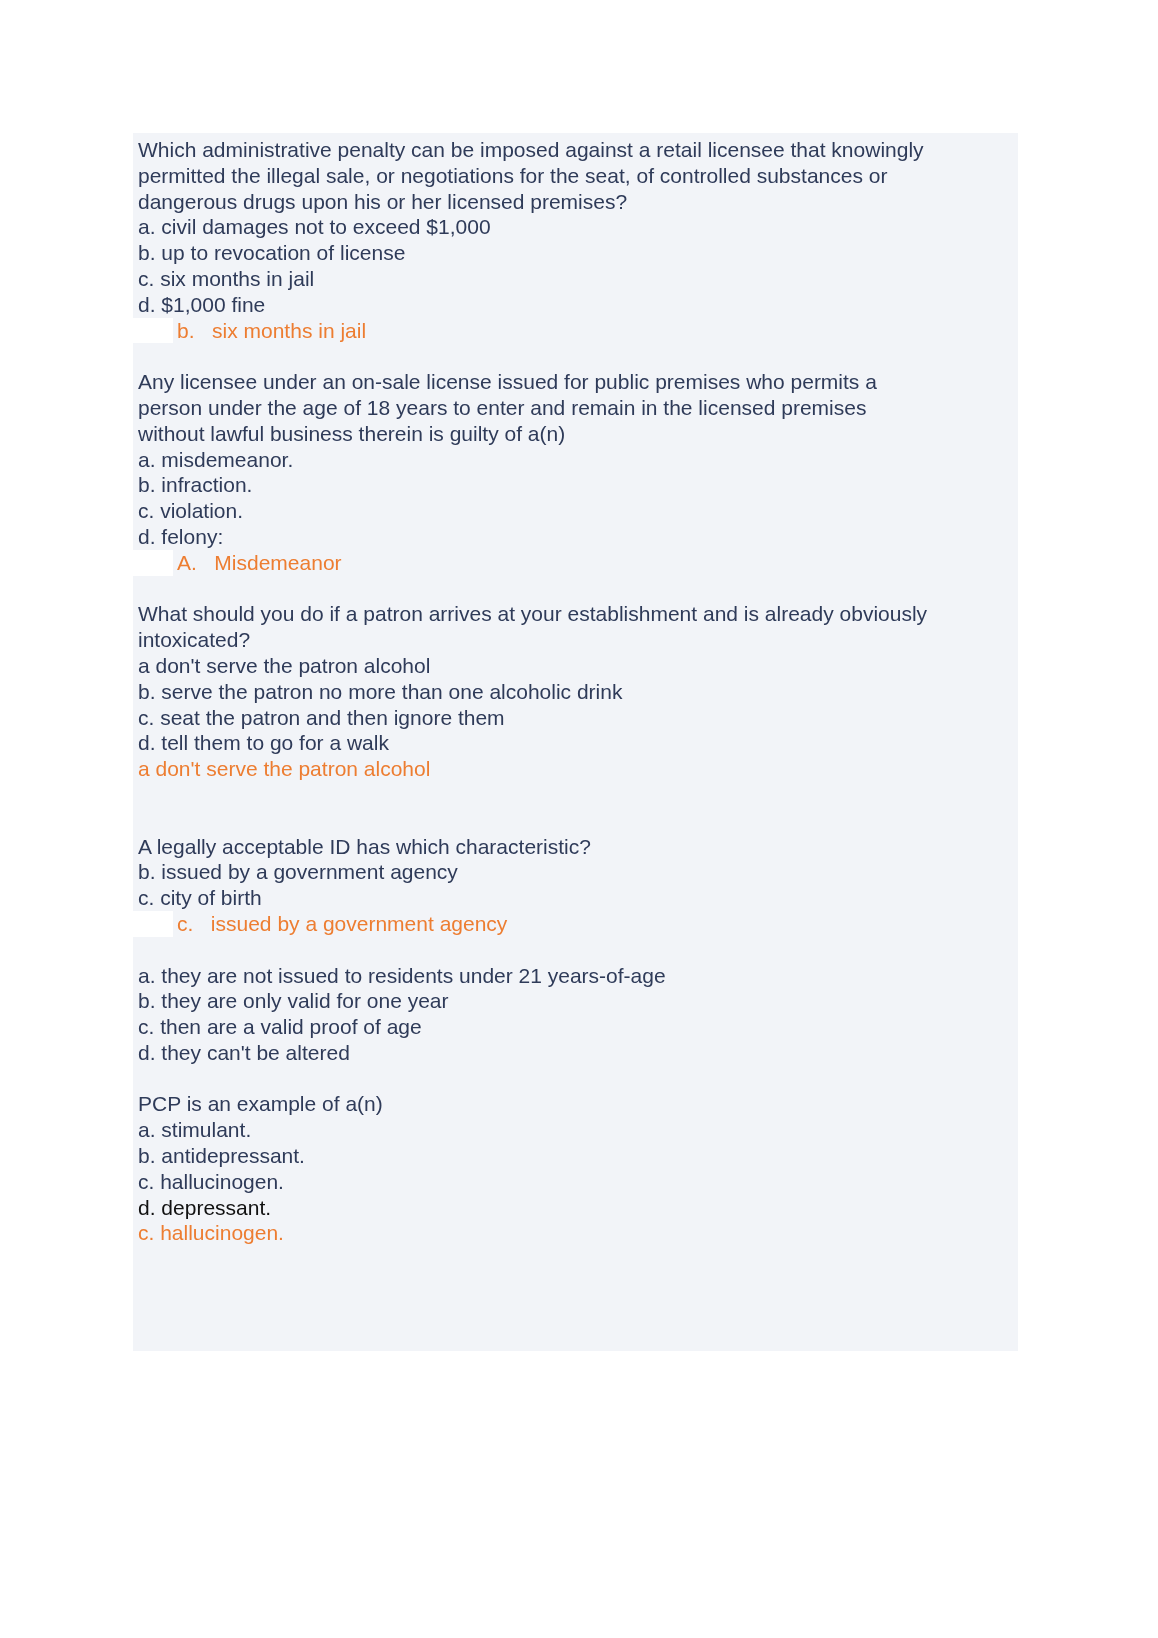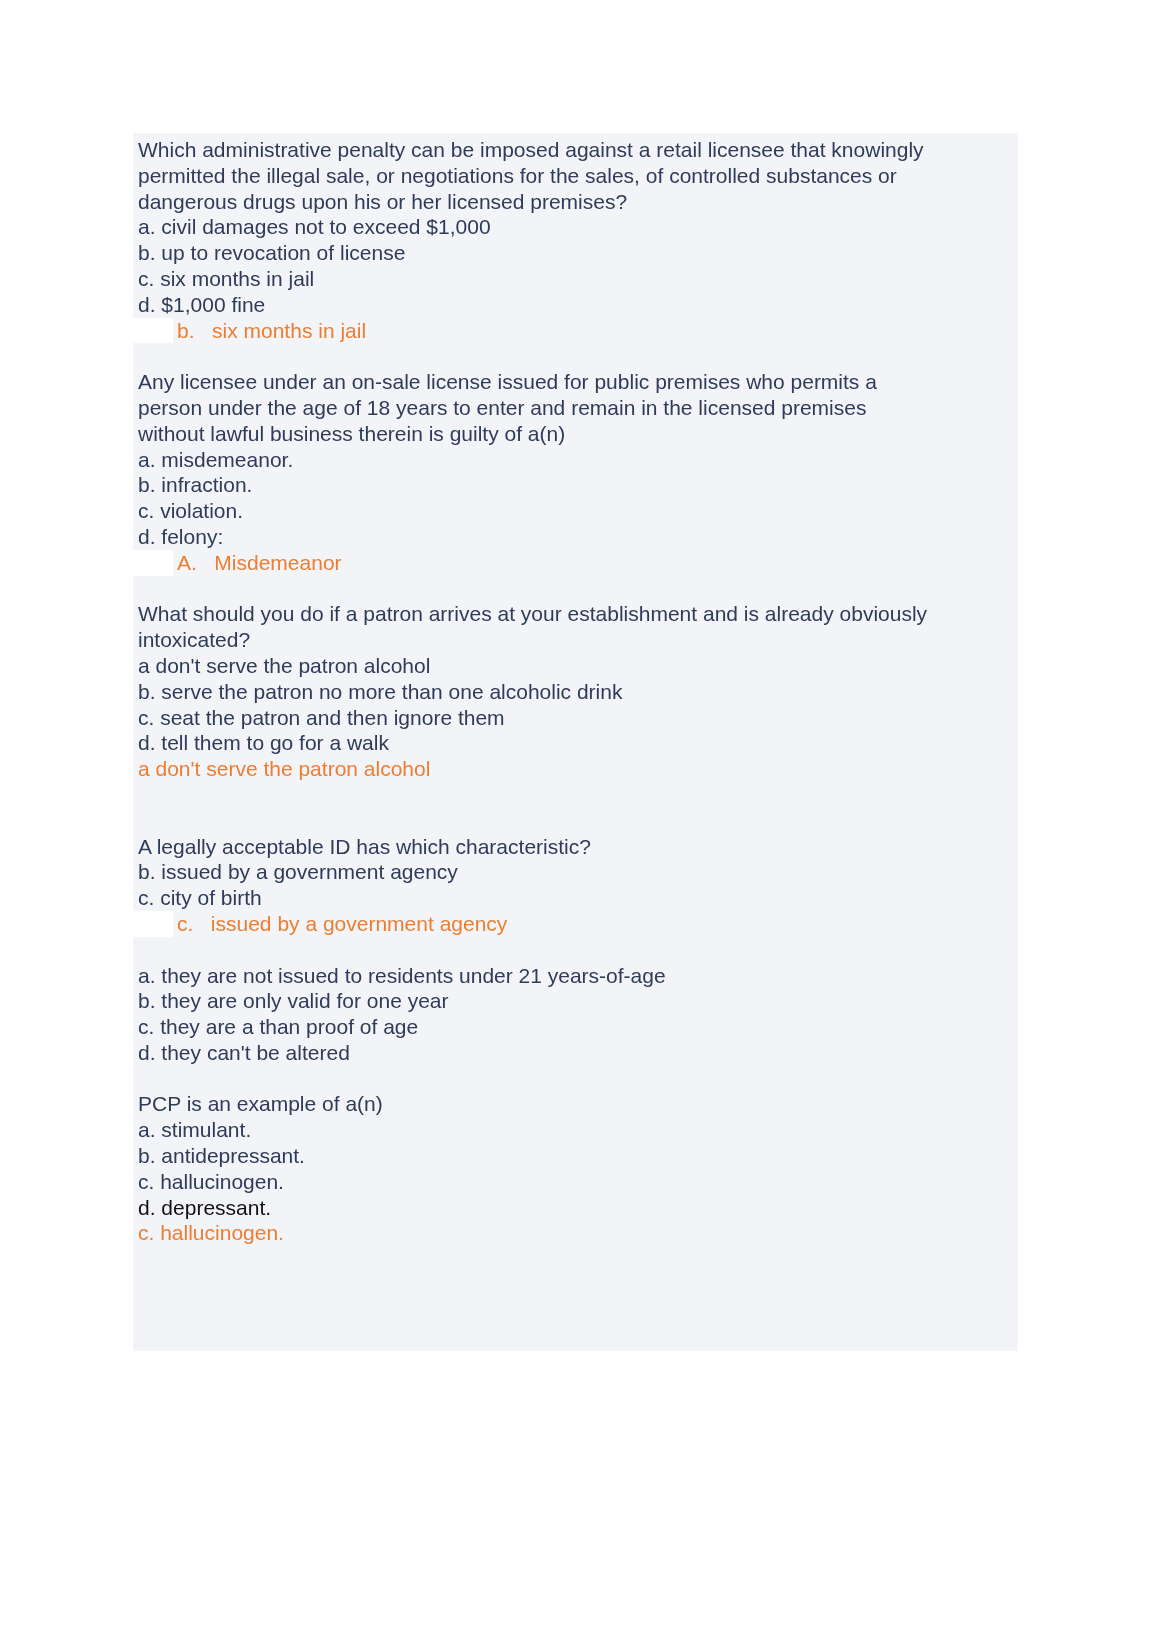--- a/index.html
+++ b/index.html
@@ -60,21 +60,21 @@
   .line.blank { padding-left: 0; }
 </style>
 </head>
 <body>
 
 <div class="sheet">
   <div class="content">
 
     <div>
       <div class="line">Which administrative penalty can be imposed against a retail licensee that knowingly</div>
-      <div class="line">permitted the illegal sale, or negotiations for the sales, of controlled substances or</div>
+      <div class="line">permitted the illegal sale, or negotiations for the seat, of controlled substances or</div>
       <div class="line">dangerous drugs upon his or her licensed premises?</div>
       <div class="line">a. civil damages not to exceed $1,000</div>
       <div class="line">b. up to revocation of license</div>
       <div class="line">c. six months in jail</div>
       <div class="line">d. $1,000 fine</div>
       <div class="line answer indented">
         <span class="notch"></span>
         <span class="answer-text">b.   six months in jail</span>
       </div>
     </div>
@@ -114,21 +114,21 @@
       <div class="line answer indented">
         <span class="notch"></span>
         <span class="answer-text">c.   issued by a government agency</span>
       </div>
     </div>
     <div class="line blank"></div>
 
     <div>
       <div class="line">a. they are not issued to residents under 21 years-of-age</div>
       <div class="line">b. they are only valid for one year</div>
-      <div class="line">c. they are a than proof of age</div>
+      <div class="line">c. then are a valid proof of age</div>
       <div class="line">d. they can't be altered</div>
     </div>
     <div class="line blank"></div>
 
     <div>
       <div class="line">PCP is an example of a(n)</div>
       <div class="line">a. stimulant.</div>
       <div class="line">b. antidepressant.</div>
       <div class="line">c. hallucinogen.</div>
       <div class="line emphasis">d. depressant.</div>

